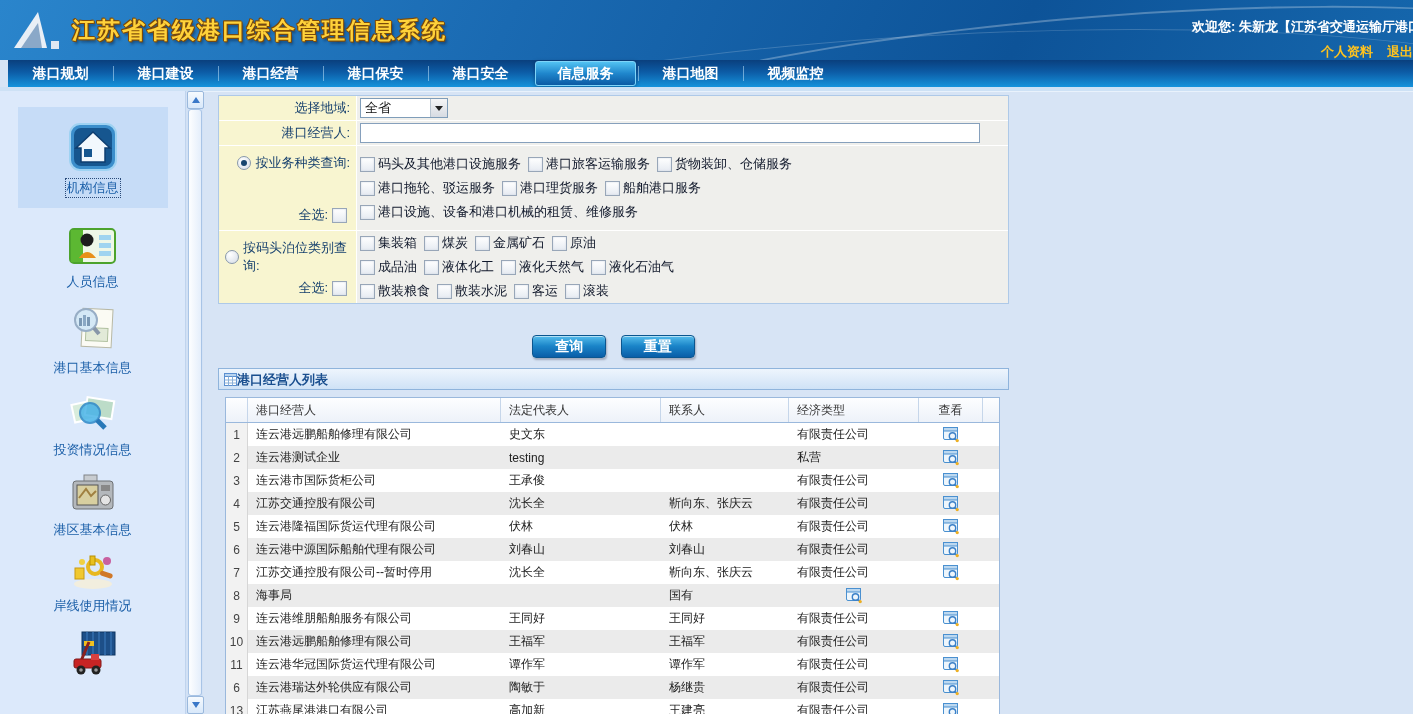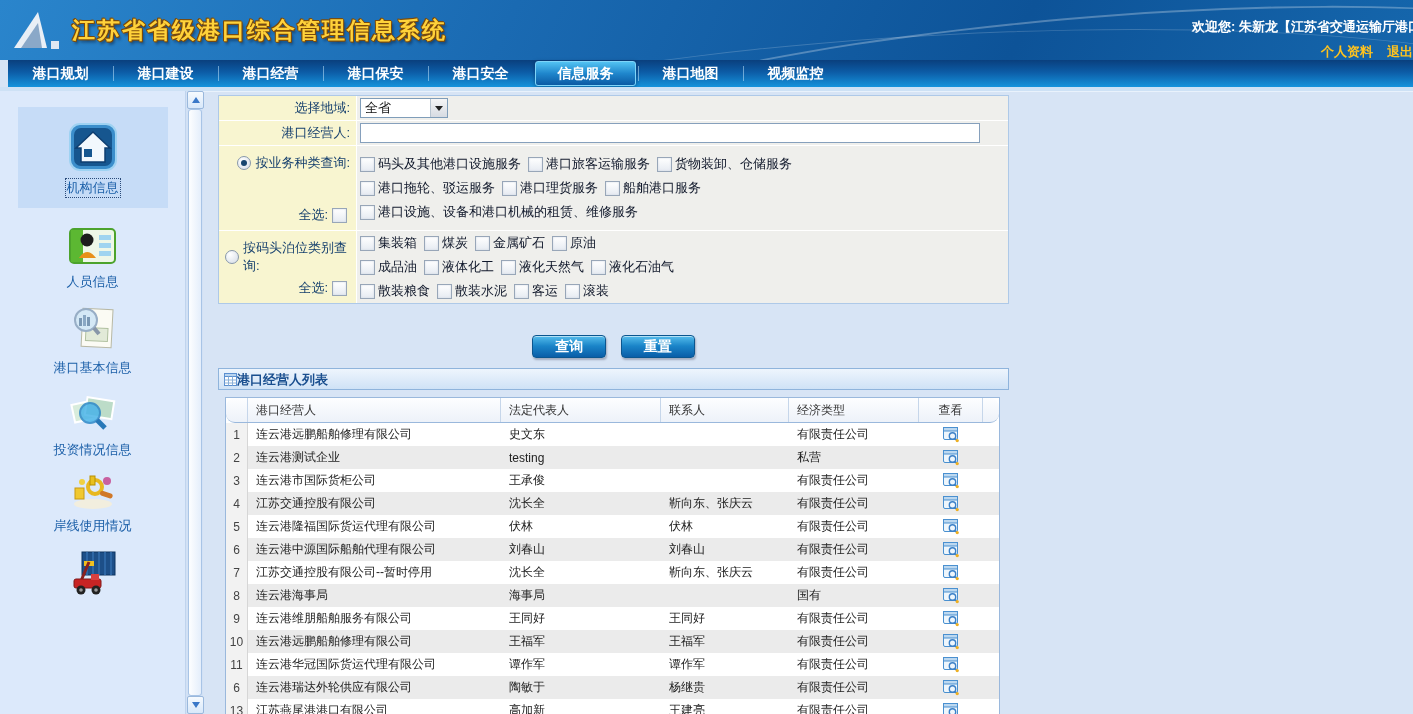--- a/index.html
+++ b/index.html
@@ -97,21 +97,21 @@
 
   .listbar{position:absolute;left:6px;top:277px;width:791px;height:22px;border:1px solid #8fb4dc;
       background:linear-gradient(180deg,#eef5fd,#cfe2f6);display:flex;align-items:flex-end;
       padding-left:5px;box-sizing:border-box;color:#1a4f8f;font-weight:bold;font-size:13px;}
 
   .tablewrap{position:absolute;left:13px;top:306px;width:775px;bottom:0;border:1px solid #9ab8dc;border-bottom:none;
       background:#fff;overflow:hidden;box-sizing:border-box;}
   .trow{display:grid;grid-template-columns:22px 253px 160px 128px 130px 64px 14px;height:23px;align-items:center;
       font-size:12px;color:#222;background:#fff;}
   .trow.even{background:#ebebeb;}
-  .thead{height:24px;background:linear-gradient(180deg,#fdfeff,#edf2f9);border-bottom:1px solid #9ab8dc;color:#333;border-radius:9px;}
+  .thead{height:24px;background:linear-gradient(180deg,#fdfeff,#edf2f9);border-bottom:1px solid #9ab8dc;color:#333;}
   .thead .hc{border-right:1px solid #c6d6ea;height:100%;display:flex;align-items:center;padding-left:8px;box-sizing:border-box;}
   .thead .hc.center{justify-content:center;padding-left:0;}
   .thead .hc.last{border-right:none;}
   .num{background:#f2f2f2;border-right:1px solid #d6d6d6;height:100%;display:flex;align-items:center;justify-content:center;color:#444;}
   .cell{padding-left:8px;overflow:hidden;white-space:nowrap;}
   .vcell{display:flex;justify-content:center;align-items:center;cursor:pointer;}
 </style>
 </head>
 <body>
 
@@ -183,20 +183,31 @@
               </g>
               <g transform="rotate(9 30 16)">
                 <rect x="17" y="7" width="27" height="18" fill="#bcdcc8" stroke="#ffffff" stroke-width="2"></rect>
               </g>
               <circle cx="21" cy="21" r="10" fill="#49b4e8" opacity="0.85" stroke="#2c88c8" stroke-width="2"></circle>
               <line x1="28" y1="28" x2="36" y2="36" stroke="#2878b8" stroke-width="5"></line>
             </svg></div>
           <span class="ilabel">投资情况信息</span>
         </div>
         <div class="item">
+          <div><svg width="48" height="40" viewBox="0 0 48 40">
+              <rect x="15" y="1" width="13" height="8" fill="#c8ccd0" stroke="#808488"></rect>
+              <rect x="4" y="7" width="40" height="28" rx="3" fill="#b4b8bc" stroke="#6c7074"></rect>
+              <rect x="8" y="11" width="21" height="20" fill="#d8cfa0" stroke="#555"></rect>
+              <path d="M10 24 L17 15 L22 22 L27 17" stroke="#a08040" stroke-width="2" fill="none"></path>
+              <rect x="32" y="11" width="9" height="6" fill="#888"></rect>
+              <circle cx="36.5" cy="26" r="5" fill="#e4e4e4" stroke="#666"></circle>
+            </svg></div>
+          <span class="ilabel">港区基本信息</span>
+        </div>
+        <div class="item">
           <div><svg width="48" height="36" viewBox="0 0 48 36">
               <ellipse cx="24" cy="30" rx="19" ry="5" fill="#f2eede"></ellipse>
               <rect x="6" y="14" width="9" height="11" fill="#f0c830" stroke="#c89a10"></rect>
               <circle cx="26" cy="13" r="7" fill="none" stroke="#e8b820" stroke-width="4"></circle>
               <rect x="21" y="2" width="5" height="9" fill="#e8c020" stroke="#b89000"></rect>
               <rect x="31" y="18" width="13" height="5" rx="2.5" fill="#d07828" transform="rotate(18 37 20)"></rect>
               <circle cx="38" cy="7" r="4" fill="#c860a0"></circle>
               <circle cx="13" cy="8" r="3" fill="#f0d040"></circle>
             </svg></div>
           <span class="ilabel">岸线使用情况</span>
@@ -512,21 +523,20 @@
                 <rect x="0.5" y="0.5" width="14" height="3.5" fill="#bcd8f0" stroke="#4a90d0"></rect>
                 <circle cx="9.5" cy="9" r="3.2" fill="none" stroke="#3a80c8" stroke-width="1.4"></circle>
                 <line x1="12" y1="11.5" x2="15" y2="14.5" stroke="#3a80c8" stroke-width="1.6"></line>
                 <circle cx="14.2" cy="13.6" r="1.6" fill="#f0b020"></circle>
               </svg>
             </div>
             <div></div>
           </div>
           <div class="trow even">
             <div class="num">8</div>
-            <div class="cell">连云港海事局</div>
             <div class="cell">海事局</div>
             <div class="cell"></div>
             <div class="cell">国有</div>
             <div class="vcell">
               <svg width="17" height="16" viewBox="0 0 17 16">
                 <rect x="0.5" y="0.5" width="14" height="12" rx="1.5" fill="#eef6fc" stroke="#4a90d0"></rect>
                 <rect x="0.5" y="0.5" width="14" height="3.5" fill="#bcd8f0" stroke="#4a90d0"></rect>
                 <circle cx="9.5" cy="9" r="3.2" fill="none" stroke="#3a80c8" stroke-width="1.4"></circle>
                 <line x1="12" y1="11.5" x2="15" y2="14.5" stroke="#3a80c8" stroke-width="1.6"></line>
                 <circle cx="14.2" cy="13.6" r="1.6" fill="#f0b020"></circle>

